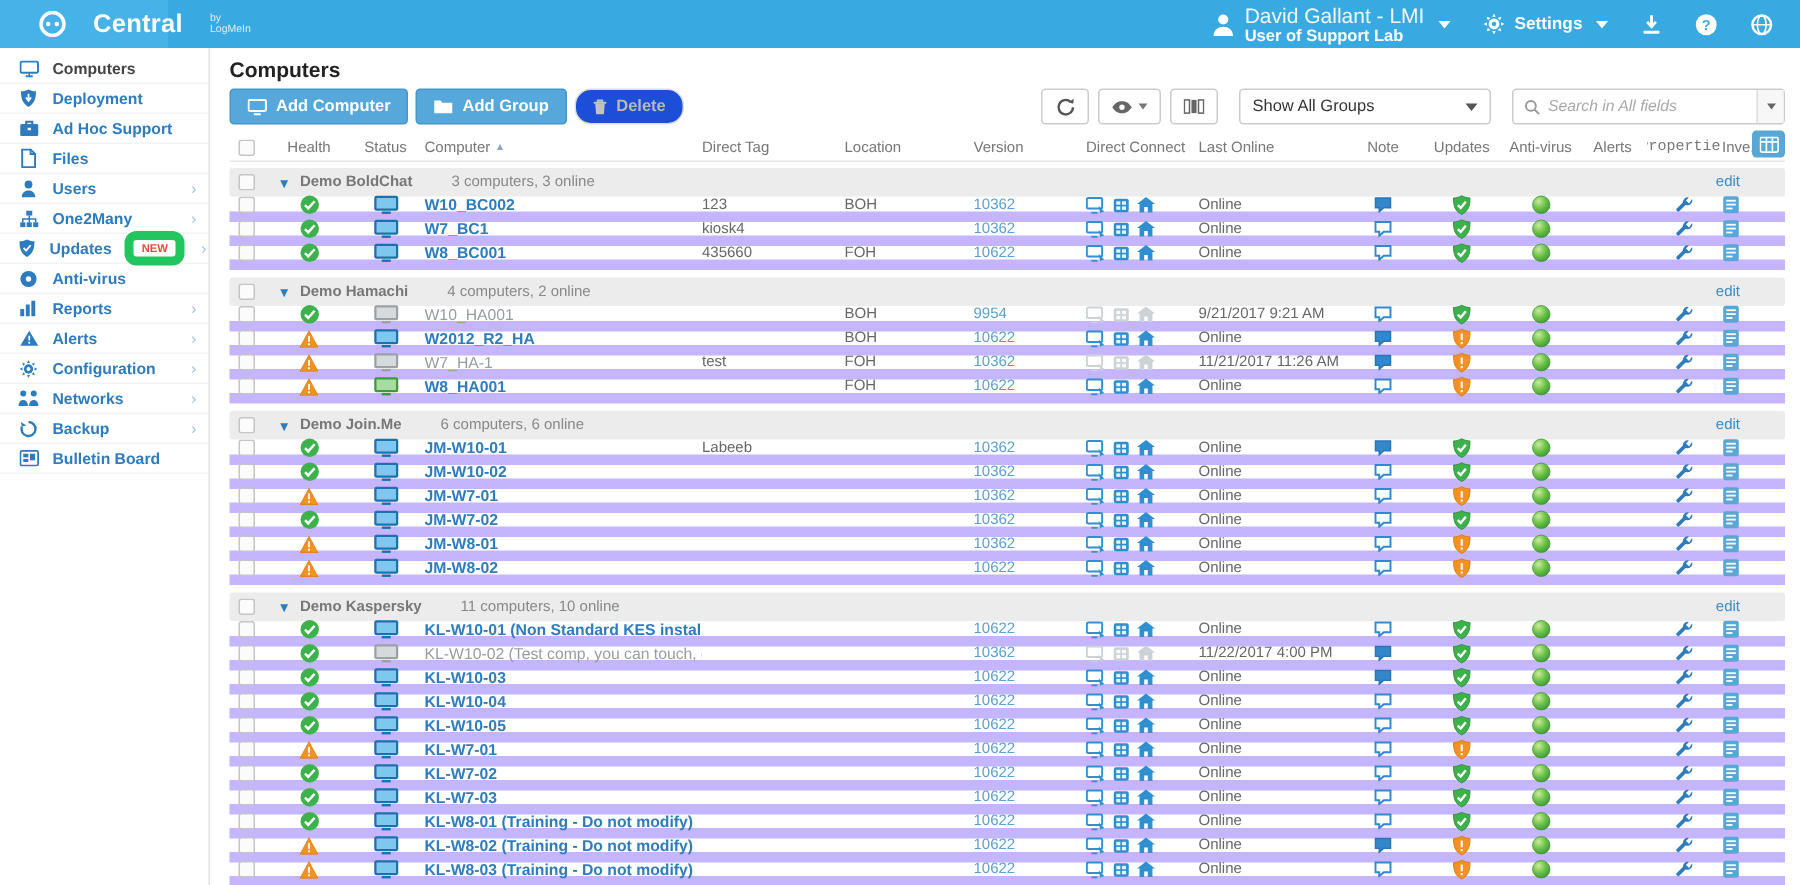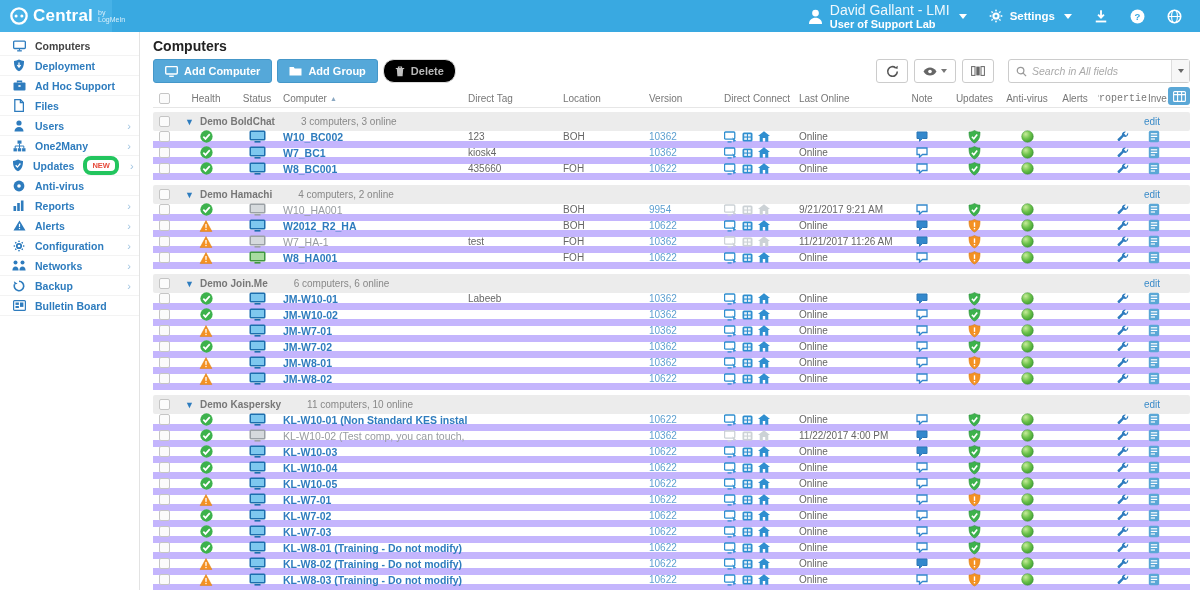--- a/index.html
+++ b/index.html
@@ -3,21 +3,21 @@
 <meta charset="utf-8">
 <style>
   * { box-sizing: border-box; margin: 0; padding: 0; }
   html,body { width:1200px; height:590px; overflow:hidden; background:#fff;
     font-family:"Liberation Sans", sans-serif; }
 
   
   .topbar { position:absolute; left:0; top:0; width:1200px; height:32px;
     background:#39a9e1; display:flex; align-items:center; z-index:5; }
   .logo-block { width:112px; height:32px; background:#47b2e7; display:flex;
-    align-items:center; padding-left:10px; gap:5px; cursor:pointer; }
+    align-items:center; padding-left:26px; gap:18px; cursor:pointer; }
   .brand { color:#fff; font-size:17px; font-weight:bold; letter-spacing:.2px; }
   .brand-suffix { color:#eaf6fd; font-size:7px; line-height:7px; width:30px; opacity:.9; }
   .topbar-right { margin-left:auto; display:flex; align-items:center; gap:22px; padding-right:18px; }
   .user-menu, .settings-menu { display:flex; align-items:center; gap:7px; color:#fff; cursor:pointer; }
   .user-text .l1 { font-size:14px; opacity:.92; }
   .user-text .l2 { font-size:11px; font-weight:bold; }
   .settings-menu span.lbl { font-size:11.5px; font-weight:bold; }
   .caret-down { width:0; height:0; border-left:4px solid transparent;
     border-right:4px solid transparent; border-top:5px solid #fff; margin-left:2px; }
   .hdr-icon { cursor:pointer; display:flex; align-items:center; }
@@ -25,31 +25,31 @@
   
   .sidebar { position:absolute; left:0; top:32px; bottom:0; width:140px;
     background:#fff; border-right:1px solid #e3e3e3; padding-top:4px; }
   .side-item { display:flex; align-items:center; gap:9px; height:20px;
     padding:0 8px 0 12px; border-bottom:1px solid #f3f3f3; cursor:pointer; }
   .side-item .ic { width:14px; display:flex; justify-content:center; }
   .side-label { font-size:10.5px; font-weight:bold; color:#2e7cbe; white-space:nowrap; }
   .side-item.sel .side-label { color:#444; }
   .side-arrow { margin-left:auto; color:#9fc3e0; font-size:11px; }
   .new-badge { margin-left:auto; margin-right:2px; font-size:7.5px; font-weight:bold;
-    color:#e74c3c; border:4px solid #22c55e; border-radius:8px; padding:1px 5px; background:#fff; }
+    color:#e74c3c; border:6px solid #22c55e; border-radius:8px; padding:1px 5px; background:#fff; }
   .new-badge + .side-arrow, .new-badge ~ .side-arrow { margin-left:0; }
 
   
   .main { position:absolute; left:141px; top:32px; right:0; bottom:0; padding:6px 10px 0 12px; }
   .page-title { font-size:14px; font-weight:bold; color:#222; margin-bottom:5px; }
   .toolbar { display:flex; align-items:center; margin-bottom:6px; }
   .btn { display:inline-flex; align-items:center; gap:6px; height:24px; padding:0 11px;
     border-radius:3px; font-size:11px; font-weight:bold; cursor:pointer; border:1px solid transparent; }
   .btn.blue { background:#55a8d9; color:#fff; border-color:#4597c9; margin-right:5px; }
-  .btn.disabled { background:#000000; color:#b9b9b9; border-color:#ddd; cursor:default;border-radius:11px; }
+  .btn.disabled { background:#1d4ed8; color:#b9b9b9; border-color:#ddd; cursor:default;border-radius:11px; }
   .toolbar-right { margin-left:auto; display:flex; align-items:center; gap:6px; }
   .tool-btn { height:24px; min-width:32px; padding:0 8px; background:#fff; border:1px solid #ccc;
     border-radius:3px; display:inline-flex; align-items:center; justify-content:center; gap:4px; cursor:pointer; }
   .tool-btn .caret-g { width:0;height:0;border-left:3.5px solid transparent;
     border-right:3.5px solid transparent;border-top:4px solid #777; }
   .select-box { width:168px; height:24px; background:#fff; border:1px solid #ccc; border-radius:3px;
     display:flex; align-items:center; padding:0 8px; font-size:11px; color:#333; cursor:pointer; margin-left:8px; }
   .select-box .caret-g { margin-left:auto; width:0;height:0;border-left:4px solid transparent;
     border-right:4px solid transparent;border-top:5px solid #555; }
   .search-box { width:182px; height:24px; background:#fff; border:1px solid #ccc; border-radius:3px;
@@ -382,20 +382,24 @@
       </div>
       <div class="tool-btn">
         <span class="ic">
           <svg viewBox="0 0 14 10" width="14" height="10">
               <rect x="0.6" y="0.6" width="3.4" height="8.8" fill="none" stroke="#666"></rect>
               <rect x="5.3" y="0.6" width="3.4" height="8.8" fill="#666"></rect>
               <rect x="10" y="0.6" width="3.4" height="8.8" fill="none" stroke="#666"></rect>
             </svg>
         </span>
       </div>
+      <div class="select-box">
+        <span>Show All Groups</span>
+        <span class="caret-g"></span>
+      </div>
       <div class="search-box">
         <span class="ic" style="margin-right:5px">
           <svg viewBox="0 0 12 12" width="11" height="11">
               <circle cx="5" cy="5" r="3.6" fill="none" stroke="#999" stroke-width="1.4"></circle>
               <path d="M7.8 7.8L11 11" stroke="#999" stroke-width="1.4"></path>
             </svg>
         </span>
         <input type="text" placeholder="Search in All fields" style="">
         <span class="search-dd">
           <span class="caret-g"></span>

